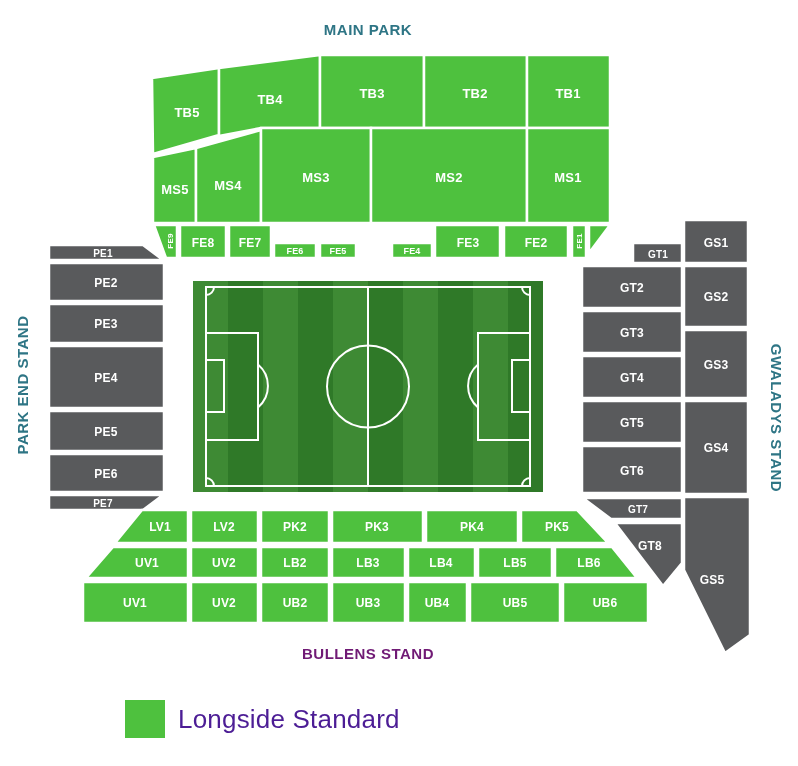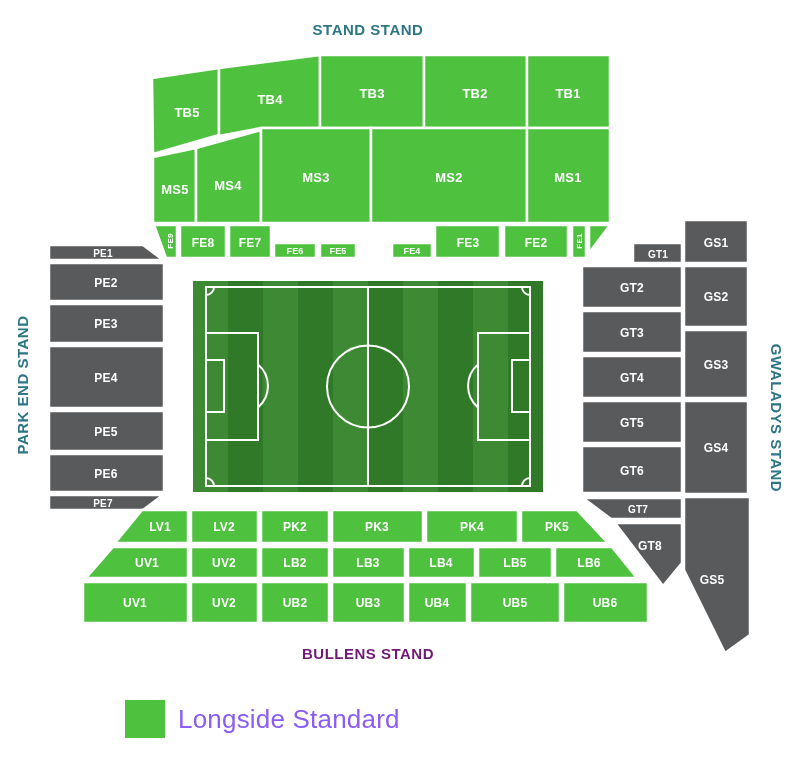--- a/index.html
+++ b/index.html
@@ -24,21 +24,21 @@
   .legend .swatch{width:40px;height:38px;display:inline-block;}
   .legend .legend-text{margin-left:13px;font-size:26px;letter-spacing:0.2px;}
   #pitch-lines rect, #pitch-lines circle, #pitch-lines path, #pitch-lines line{fill:none;}
   #pitch-lines .filled{stroke:none;}
 </style>
 </head>
 <body>
 
 <div class="stage">
 
-  <div class="stand-label" style="left: 368px; top: 29px; color: rgb(46, 117, 133);">STAND STAND</div>
+  <div class="stand-label" style="left: 368px; top: 29px; color: rgb(46, 117, 133);">MAIN PARK</div>
 
   <div class="stand-label rot-left" style="left: 22px; top: 385px; color: rgb(46, 117, 133);">PARK END STAND</div>
 
   <div class="stand-label rot-right" style="left: 776px; top: 418px; color: rgb(46, 117, 133);">GWALADYS STAND</div>
 
   <div class="stand-label" style="left: 368px; top: 653px; color: #701a75;">BULLENS STAND</div>
 
   <svg class="map" width="798" height="766" viewBox="0 0 798 766">
 
     <g>
@@ -192,16 +192,16 @@
         <polygon class="section" points="470,582 560,582 560,623 470,623" fill="#4ec13e"></polygon>
         <text class="sec-label" x="515" y="603" font-size="12" fill="#ffffff">UB5</text>
         <polygon class="section" points="563,582 648,582 648,623 563,623" fill="#4ec13e"></polygon>
         <text class="sec-label" x="605" y="603" font-size="12" fill="#ffffff">UB6</text>
         <polygon class="decor" points="589,225 610,225 589,253" fill="#4ec13e"></polygon>
       </g>
   </svg>
 
   <div class="legend">
     <span class="swatch" id="legend-swatch" style="background: rgb(78, 193, 62);"></span>
-    <span class="legend-text" id="legend-text" style="color: #8b5cf6;">Longside Standard</span>
+    <span class="legend-text" id="legend-text" style="color: #4c1d95;">Longside Standard</span>
   </div>
 
 </div>
 
 </body></html>

